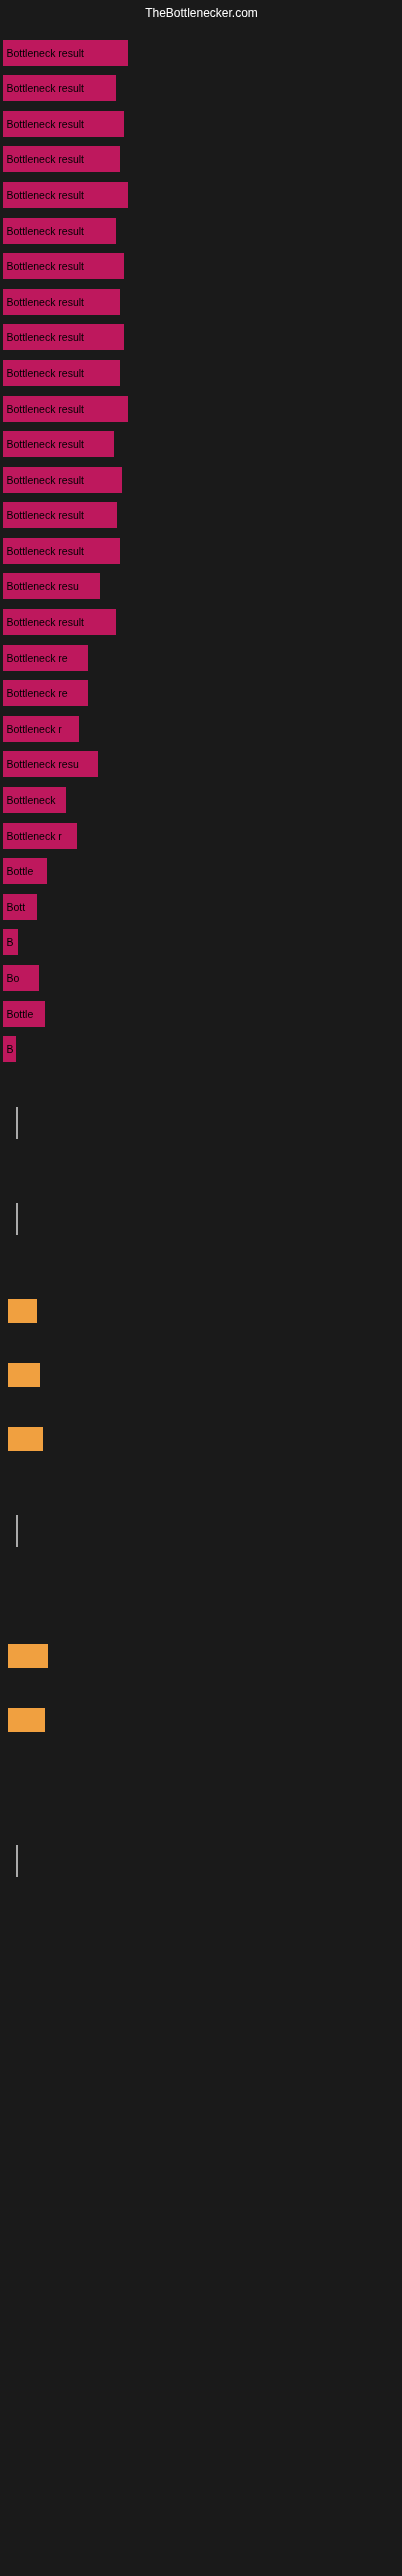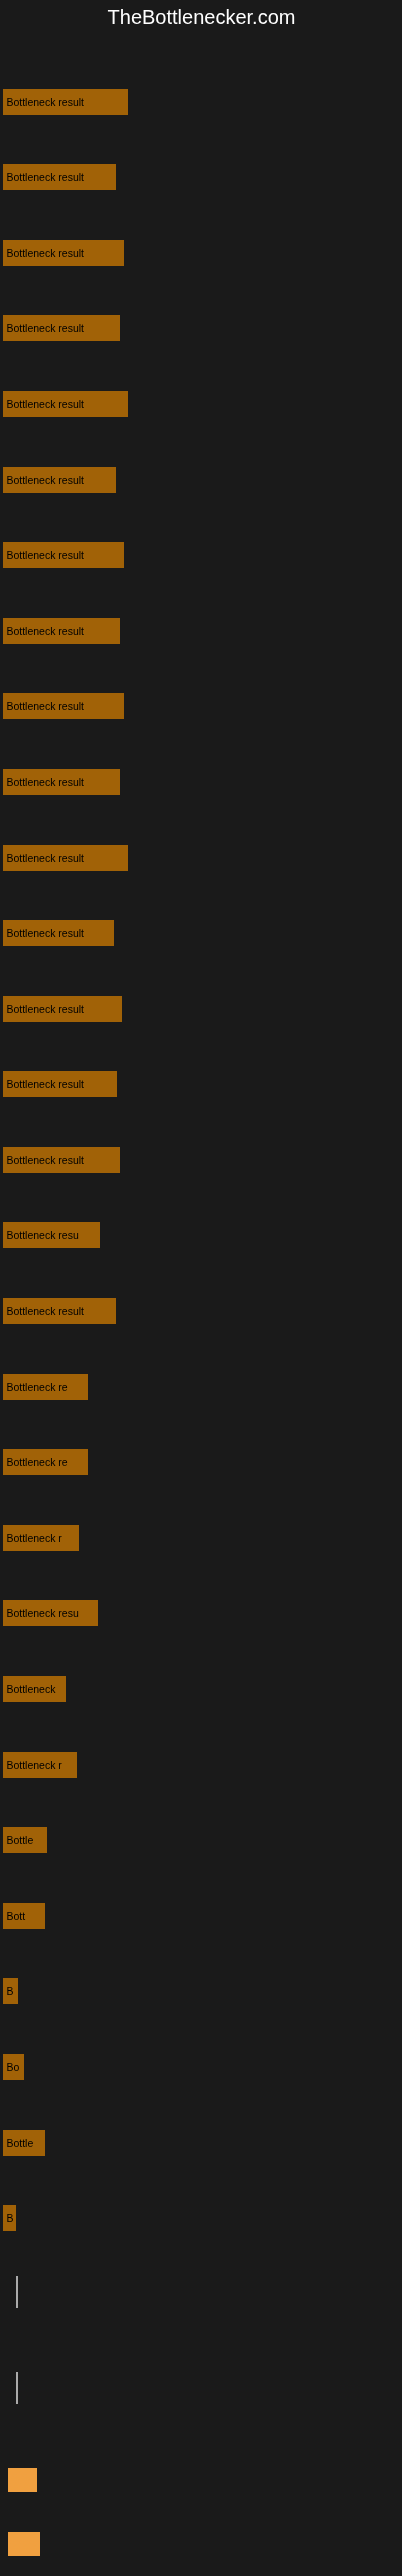--- a/index.html
+++ b/index.html
@@ -12,46 +12,45 @@
       width: 403px;
       min-height: 2576px;
       background-color: #1a1a1a;
       font-family: Arial, sans-serif;
       position: relative;
     }
 
     .site-title {
       text-align: center;
       color: #ffffff;
-      font-size: 20px;
+      font-size: 12px;
       padding: 6.4px 0;
       background-color: #1a1a1a;
     }
 
     .bars-container {
       padding: 8px 0;
     }
 
     .bar-row {
       display: flex;
       align-items: center;
       margin-bottom: 0px;
       padding: 4.8px 0 4.8px 0;
     }
 
     .bar {
       height: 26px;
-      background-color: #a16207;
+      background-color: #be185d;
       display: flex;
       align-items: center;
       padding-left: 3.2px;
       margin-left: 3.2px;
       overflow: hidden;
       white-space: nowrap;
-      margin-top: 40px;
     }
 
     .bar-label {
       color: #000000;
       font-size: 10.5px;
       font-weight: normal;
     }
 
     .bottom-section {
       margin-top: 16px;
@@ -185,31 +184,31 @@
       <div class="bar" style="width: 74px;">
         <span class="bar-label">Bottleneck r</span>
       </div>
     </div>
     <div class="bar-row">
       <div class="bar" style="width: 44px;">
         <span class="bar-label">Bottle</span>
       </div>
     </div>
     <div class="bar-row">
-      <div class="bar" style="width: 42px;">
+      <div class="bar" style="width: 34px;">
         <span class="bar-label">Bott</span>
       </div>
     </div>
     <div class="bar-row">
       <div class="bar" style="width: 14.5px;">
         <span class="bar-label">B</span>
       </div>
     </div>
     <div class="bar-row">
-      <div class="bar" style="width: 21px;">
+      <div class="bar" style="width: 36px;">
         <span class="bar-label">Bo</span>
       </div>
     </div>
     <div class="bar-row">
       <div class="bar" style="width: 42px;">
         <span class="bar-label">Bottle</span>
       </div>
     </div>
     <div class="bar-row">
       <div class="bar" style="width: 13px;">

